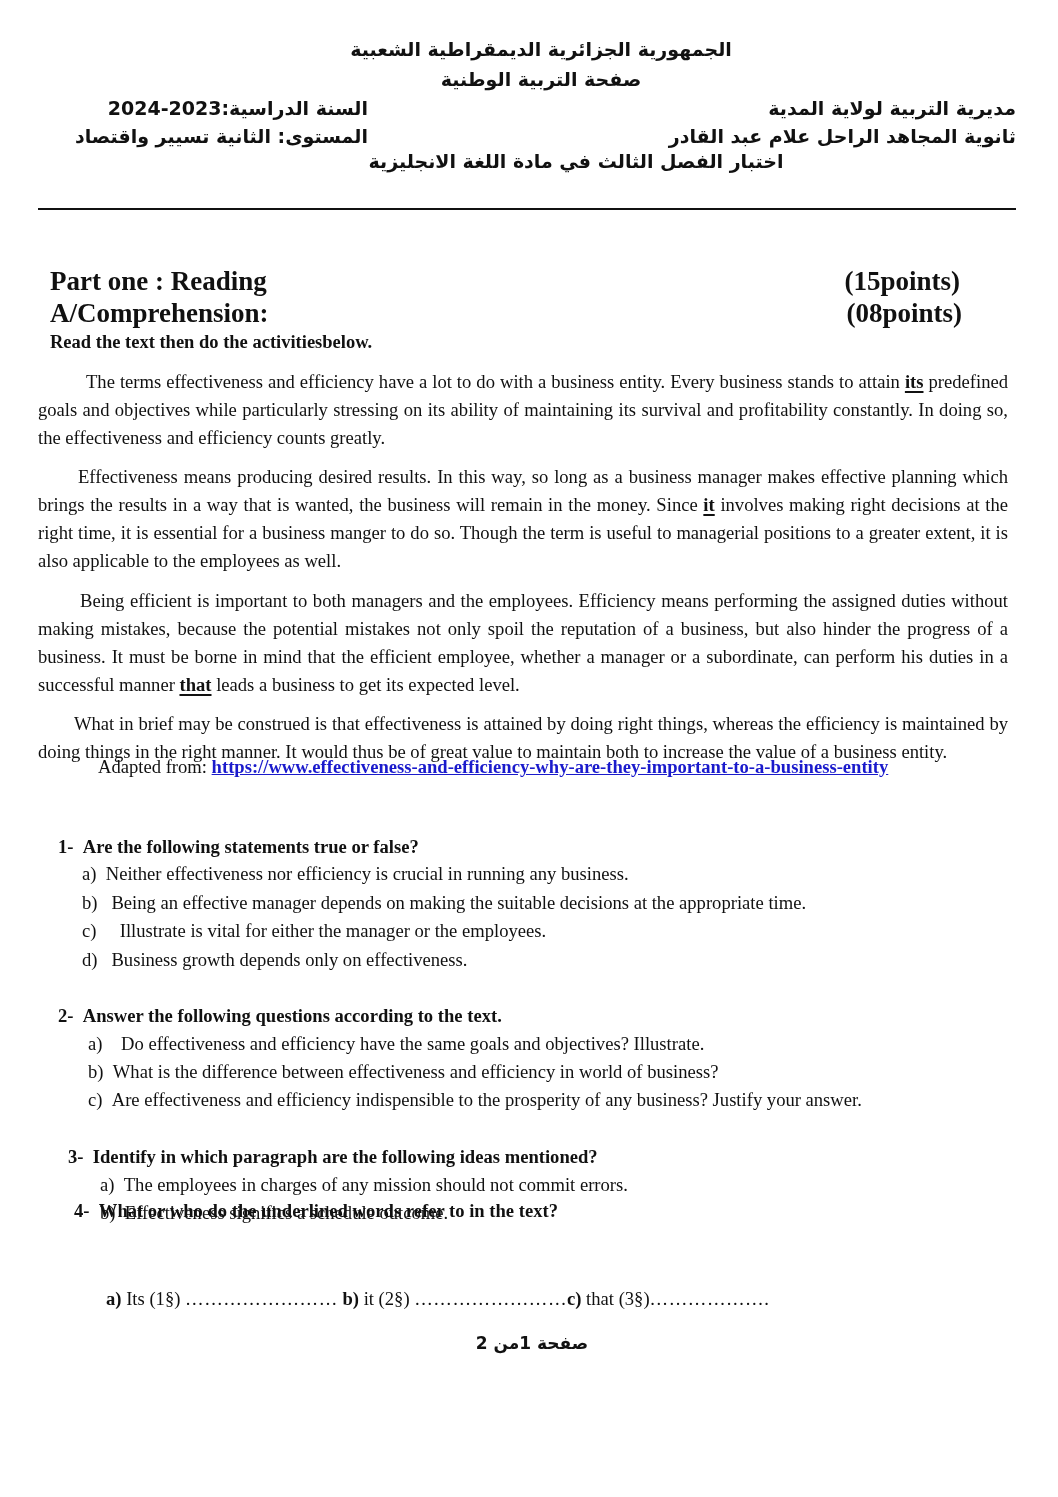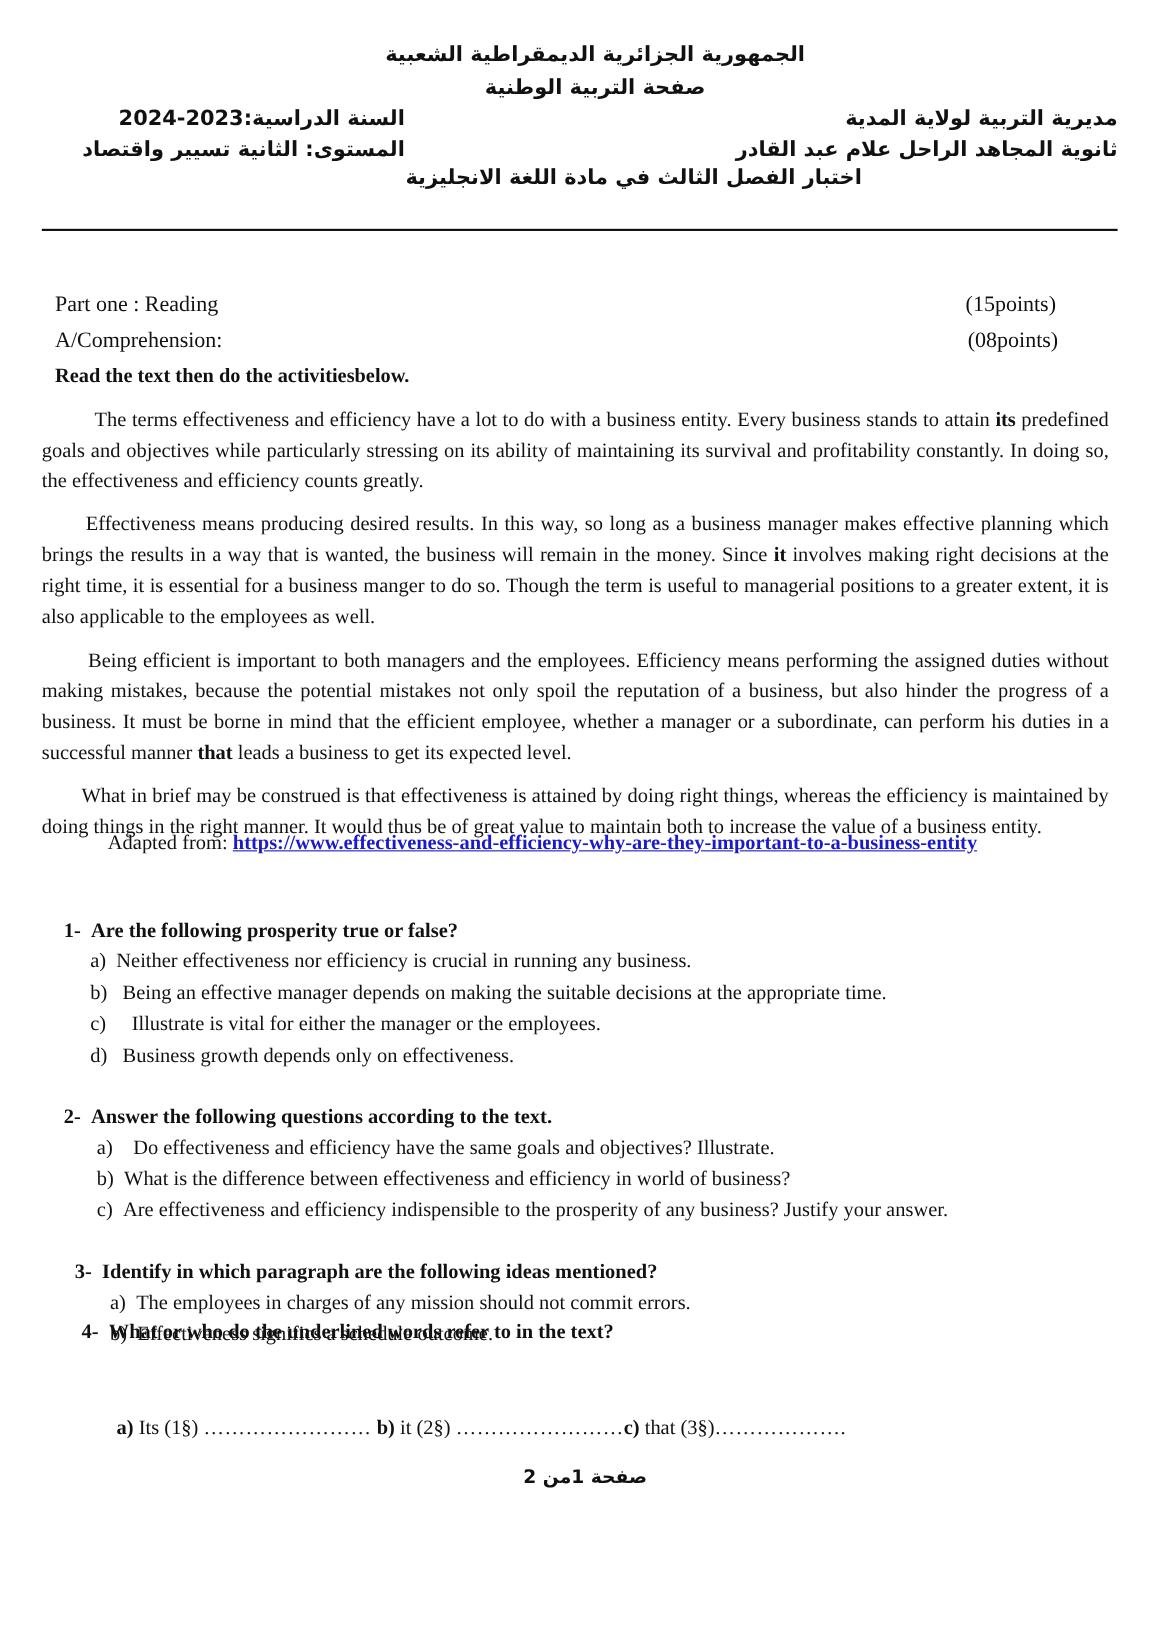--- a/index.html
+++ b/index.html
@@ -16,30 +16,30 @@
       font-weight: bold;
       direction: rtl;
       font-size: 19px;
       color: #111;
     }
     .ar-center { left: 0; width: 1058px; text-align: center; }
     .rule {
       position: absolute; left: 38px; top: 208px; width: 978px; height: 0;
       border-top: 2px solid #111;
     }
-    .h-en { font-weight: normal; font-size: 20px; }
+    .h-en { font-weight: bold; font-size: 27px; }
     .instr { font-weight: bold; font-size: 18.5px; }
     .para {
       position: absolute; left: 38px; width: 970px;
       font-size: 18.6px; line-height: 28px;
       text-align: justify; text-align-last: left;
       white-space: normal;
     }
     .para .indent { display: inline-block; width: 48px; }
-    .u { font-weight: bold; text-decoration-thickness: 2px; text-underline-offset: 3px; }
+    .u { font-weight: bold; text-decoration: underline; text-decoration-thickness: 2px; text-underline-offset: 3px; }
     .src { font-size: 18.6px; }
     .src a { color: #1a1acc; font-weight: bold; text-decoration: underline; }
     .q { font-weight: bold; font-size: 18.6px; }
     .item { font-size: 18.6px; }
     .dots { letter-spacing: 0.5px; }
     .footer { font-family: "DejaVu Sans", sans-serif; font-weight: bold; font-size: 17px; }
   </style>
 </head>
 <body>
 
@@ -62,21 +62,21 @@
 <div class="para" style="top:368px;"><span class="indent"></span><span>The terms effectiveness and efficiency have a lot to do with a business entity. Every business stands to attain </span><span class="u">its</span><span> predefined goals and objectives while particularly stressing on its ability of maintaining its survival and profitability constantly. In doing so, the effectiveness and efficiency counts greatly.</span></div>
 
 <div class="para" style="top:463px;"><span class="indent" style="width:40px;"></span><span>Effectiveness means producing desired results. In this way, so long as a business manager makes effective planning which brings the results in a way that is wanted, the business will remain in the money. Since </span><span class="u">it</span><span> involves making right decisions at the right time, it is essential for a business manger to do so. Though the term is useful to managerial positions to a greater extent, it is also applicable to the employees as well.</span></div>
 
 <div class="para" style="top:587px;"><span class="indent" style="width:42px;"></span><span>Being efficient is important to both managers and the employees. Efficiency means performing the assigned duties without making mistakes, because the potential mistakes not only spoil the reputation of a business, but also hinder the progress of a business. It must be borne in mind that the efficient employee, whether a manager or a subordinate, can perform his duties in a successful manner </span><span class="u">that</span><span> leads a business to get its expected level.</span></div>
 
 <div class="para" style="top:710px;"><span class="indent" style="width:36px;"></span><span>What in brief may be construed is that effectiveness is attained by doing right things, whereas the efficiency is maintained by doing things in the right manner. It would thus be of great value to maintain both to increase the value of a business entity.</span></div>
 
 <div class="abs src" style="left:86px; top:756px;"><span>Adapted from: </span><a>https://www.effectiveness-and-efficiency-why-are-they-important-to-a-business-entity</a></div>
 
-<div class="abs q" style="left:46px; top:836px;"><span>1-</span>&nbsp;&nbsp;<span>Are the following prosperity true or false?</span></div>
+<div class="abs q" style="left:46px; top:836px;"><span>1-</span>&nbsp;&nbsp;<span>Are the following statements true or false?</span></div>
 <div class="abs item" style="left:70px; top:863px;"><span>a)</span>&nbsp;&nbsp;<span>Neither effectiveness nor efficiency is crucial in running any business.</span></div>
 <div class="abs item" style="left:70px; top:892px;"><span>b)</span>&nbsp;&nbsp;&nbsp;<span>Being an effective manager depends on making the suitable decisions at the appropriate time.</span></div>
 <div class="abs item" style="left:70px; top:920px;"><span>c)</span>&nbsp;&nbsp;&nbsp;&nbsp;&nbsp;<span>Illustrate is vital for either the manager or the employees.</span></div>
 <div class="abs item" style="left:70px; top:949px;"><span>d)</span>&nbsp;&nbsp;&nbsp;<span>Business growth depends only on effectiveness.</span></div>
 
 <div class="abs q" style="left:46px; top:1005px;"><span>2-</span>&nbsp;&nbsp;<span>Answer the following questions according to the text.</span></div>
 <div class="abs item" style="left:76px; top:1033px;"><span>a)</span>&nbsp;&nbsp;&nbsp;&nbsp;<span>Do effectiveness and efficiency have the same goals and objectives? Illustrate.</span></div>
 <div class="abs item" style="left:76px; top:1061px;"><span>b)</span>&nbsp;&nbsp;<span>What is the difference between effectiveness and efficiency in world of business?</span></div>
 <div class="abs item" style="left:76px; top:1089px;"><span>c)</span>&nbsp;&nbsp;<span>Are effectiveness and efficiency indispensible to the prosperity of any business? Justify your answer.</span></div>
 

